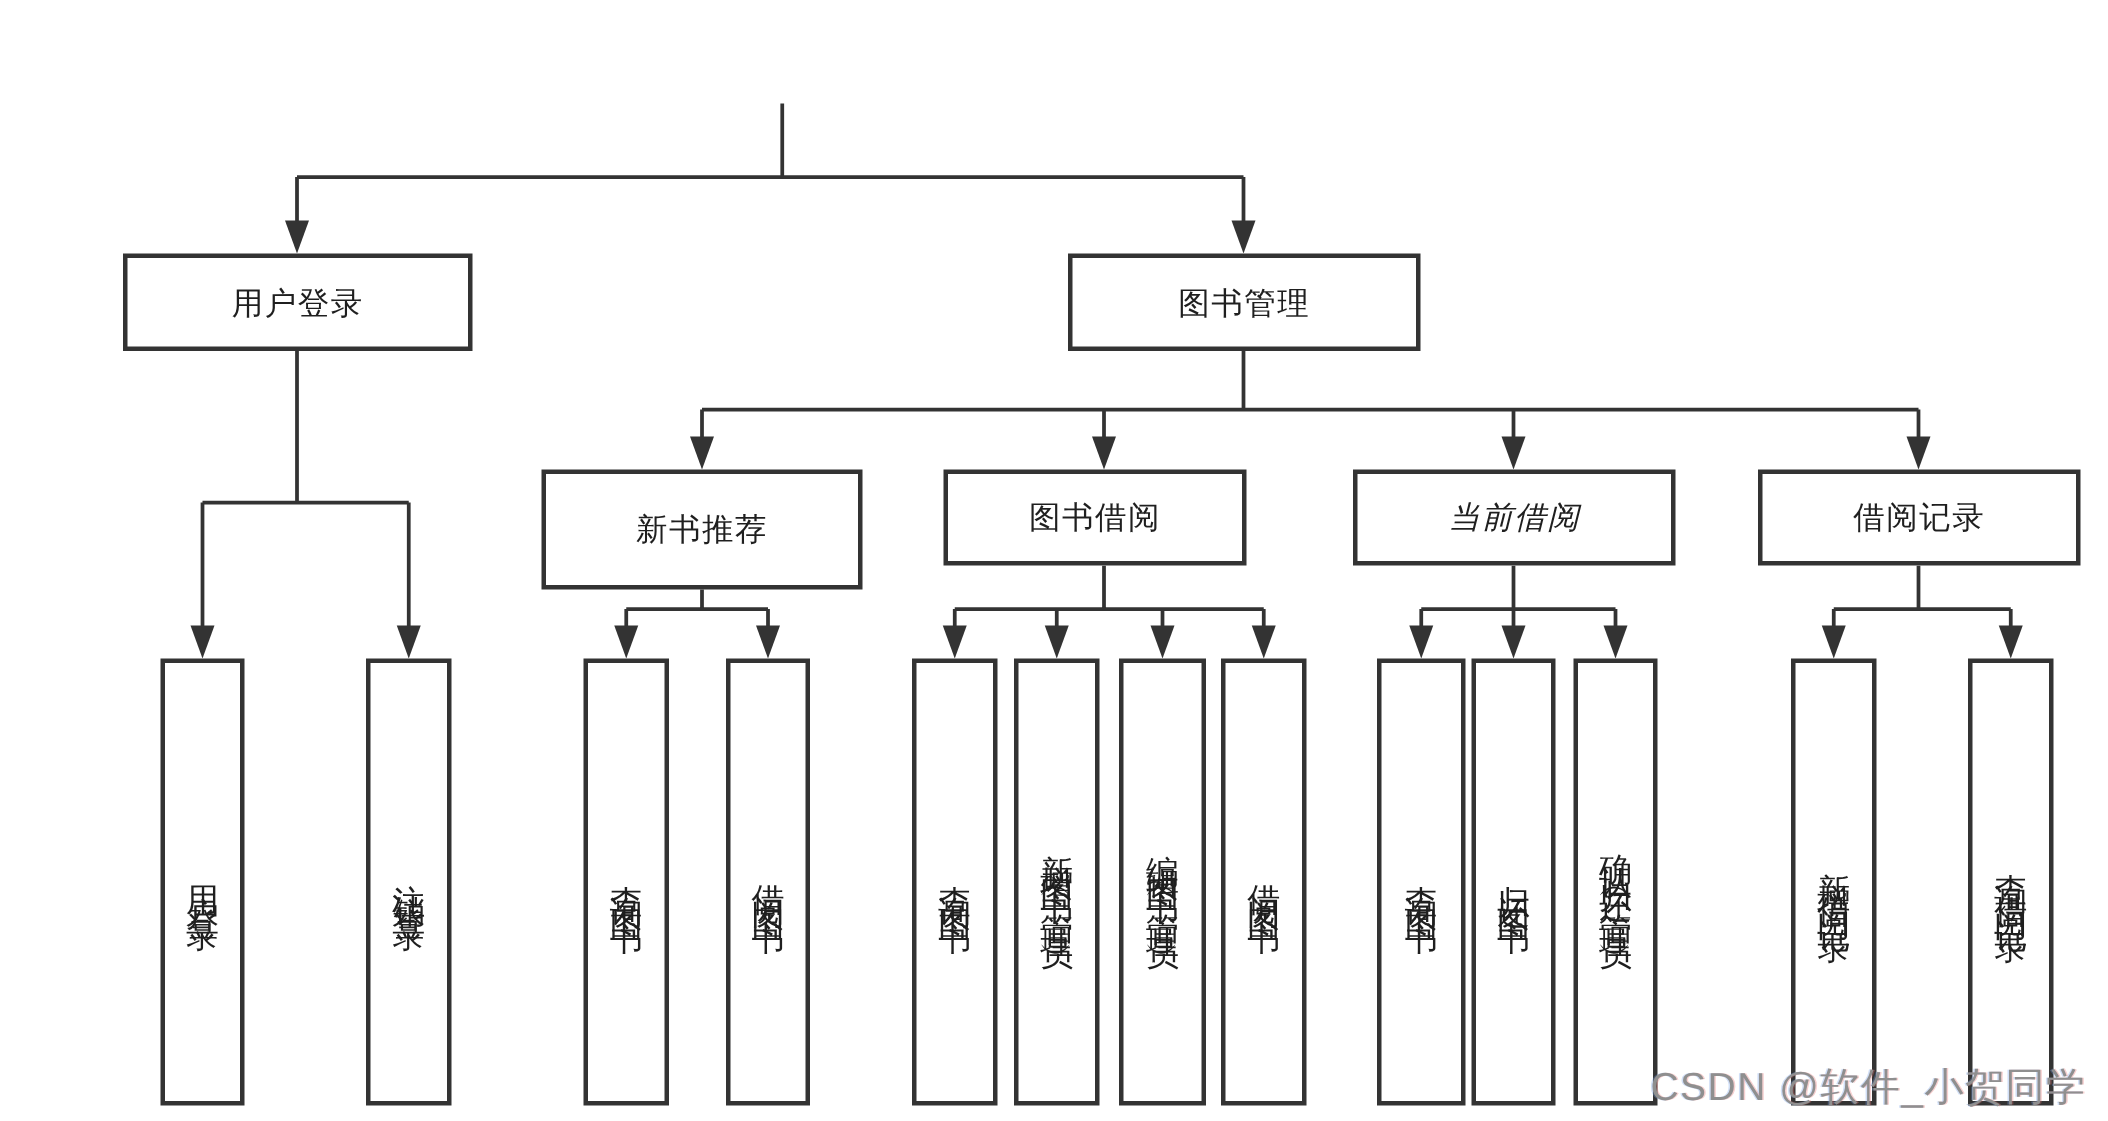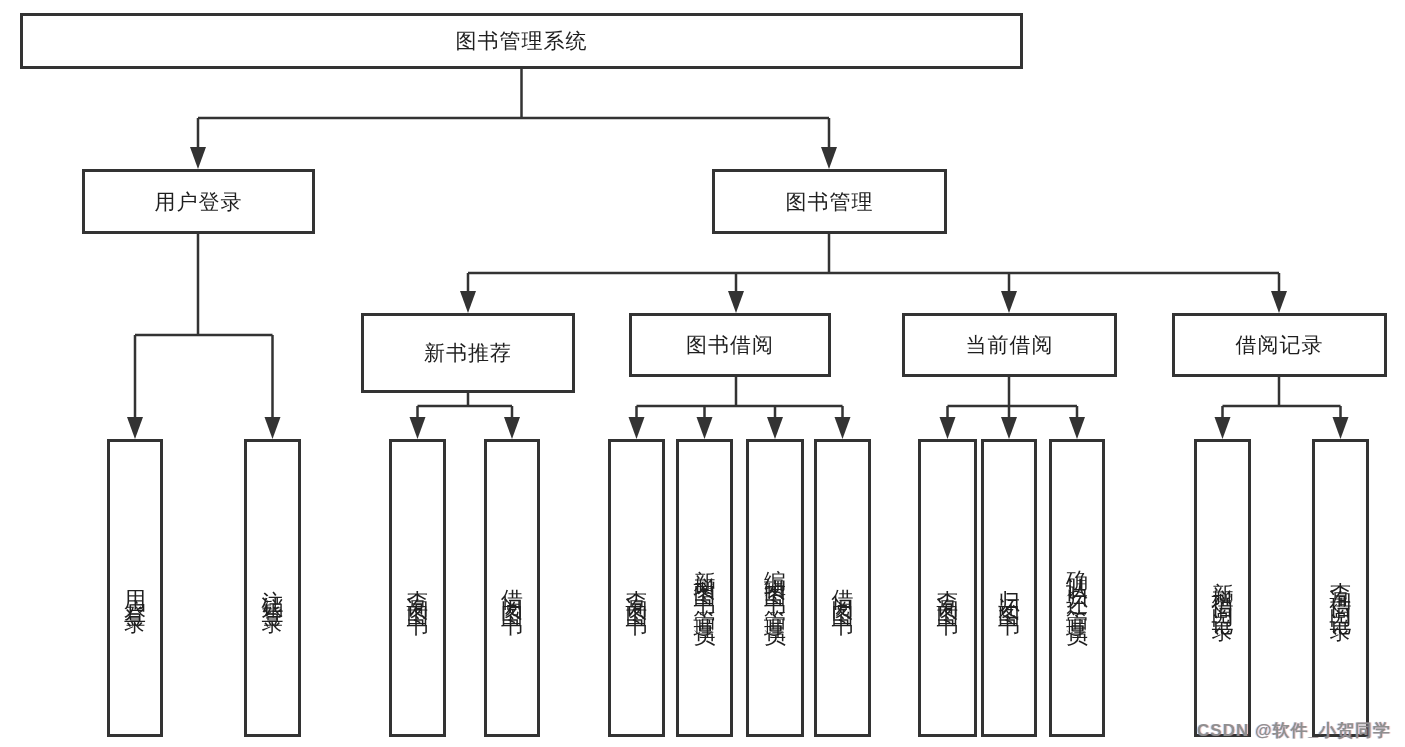--- a/index.html
+++ b/index.html
@@ -43,25 +43,24 @@
     font-size: 22px;
     line-height: 1;
     letter-spacing: 8px;
     white-space: nowrap;
   }
   .watermark {
     position: absolute;
     right: 14px;
     bottom: 5px;
     z-index: 3;
-    font-size: 17px;
+    font-size: 26px;
     color: var(--wm);
     letter-spacing: 1px;
     text-shadow: 1px 0 0 rgba(230,120,120,0.35), -1px 0 0 rgba(120,160,230,0.35);
-    font-weight: bold;
   }
 </style>
 </head>
 <body>
 
 <div class="canvas">
 
   <svg class="connectors" width="1405" height="747" viewBox="0 0 1405 747">
     <g stroke="#333333" stroke-width="2.5" fill="none">
       <g>
@@ -102,38 +101,35 @@
       <polygon points="767,417 783,417 775,439"></polygon>
       <polygon points="834.5,417 850.5,417 842.5,439"></polygon>
       <polygon points="939.5,417 955.5,417 947.5,439"></polygon>
       <polygon points="1001,417 1017,417 1009,439"></polygon>
       <polygon points="1069,417 1085,417 1077,439"></polygon>
       <polygon points="1214.5,417 1230.5,417 1222.5,439"></polygon>
       <polygon points="1332.5,417 1348.5,417 1340.5,439"></polygon>
     </g>
   </svg>
 
-  <div class="node" style="left:20px; top:13px; width:1003px; height:56px;">
-    <span>图书管理系统</span>
-  </div>
 
   <div class="node" style="left:82px; top:169px; width:233px; height:65px;">
     <span>用户登录</span>
   </div>
   <div class="node" style="left:712px; top:169px; width:235px; height:65px;">
     <span>图书管理</span>
   </div>
 
   <div class="node" style="left:361px; top:313px; width:214px; height:80px;">
     <span>新书推荐</span>
   </div>
   <div class="node" style="left:629px; top:313px; width:202px; height:64px;">
     <span>图书借阅</span>
   </div>
-  <div class="node" style="left:902px; top:313px; width:215px; height:64px;">
+  <div class="node" style="left:902px; top:313px; width:215px; height:64px;font-style:italic;">
     <span>当前借阅</span>
   </div>
   <div class="node" style="left:1172px; top:313px; width:215px; height:64px;">
     <span>借阅记录</span>
   </div>
 
   <div class="node leaf" style="left:107px; top:439px; width:56px; height:298px;">
     <span>用户登录</span>
   </div>
   <div class="node leaf" style="left:244px; top:439px; width:57px; height:298px;">

